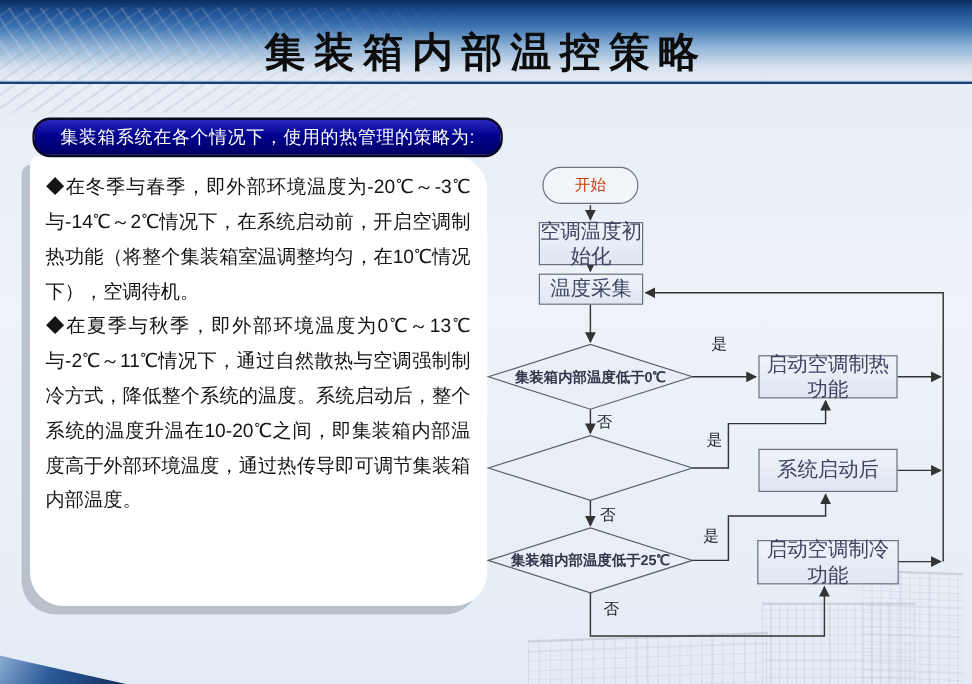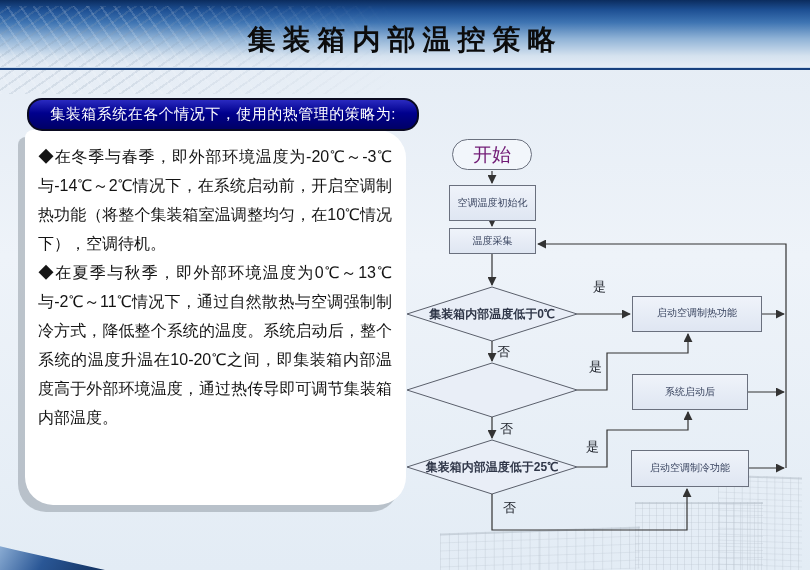--- a/index.html
+++ b/index.html
@@ -19,21 +19,21 @@
     position:absolute; left:0; top:6px; width:420px; height:88px; z-index:3; pointer-events:none;
     background:
       repeating-linear-gradient(55deg, rgba(255,255,255,0.16) 0 2px, transparent 2px 11px),
       repeating-linear-gradient(-35deg, rgba(140,158,180,0.22) 0 2px, transparent 2px 9px);
     -webkit-mask-image:linear-gradient(to right, rgba(0,0,0,.9) 30%, rgba(0,0,0,0) 95%);
     mask-image:linear-gradient(to right, rgba(0,0,0,.9) 30%, rgba(0,0,0,0) 95%);
   }
   .slide-title{
     position:absolute; left:0; top:21px; width:810px; z-index:4;
     text-align:center; font-family:"DejaVu Serif","Liberation Serif",serif;
-    font-size:28px; font-weight:bold; letter-spacing:7px; color:#0c0c0c;
+    font-size:34px; font-weight:bold; letter-spacing:7px; color:#0c0c0c;
   }
   .rule-light{position:absolute;left:0;top:67px;width:810px;height:1px;background:#c6d8ec;z-index:4;}
   .rule-dark{position:absolute;left:0;top:68px;width:810px;height:2px;background:#17407e;z-index:4;}
 
   
   .watermark{position:absolute; left:420px; top:468px; width:390px; height:102px; z-index:1; opacity:.55; pointer-events:none;}
   .wm-wing{
     position:absolute; left:20px; top:62px; width:200px; height:40px;
     border-top:2px solid rgba(150,160,172,.55); transform:skewY(-2deg);
     background:
@@ -80,23 +80,23 @@
   .panel p{
     margin:0; font-size:16px; line-height:29px; color:#141414; text-align:justify;
   }
 
   
   .flow-svg{position:absolute; left:0; top:0; width:810px; height:570px; z-index:8; pointer-events:none;}
   .fnode{
     position:absolute; box-sizing:border-box; z-index:9;
     display:flex; align-items:center; justify-content:center; text-align:center;
     background:linear-gradient(180deg,#eff3fa 0%, #dfe6f2 100%);
-    border:1px solid #6a707e; color:#3a4560; font-size:10px; line-height:1.25;
+    border:1px solid #6a707e; color:#3a4560; font-size:17px; line-height:1.25;
   }
-  .stadium{border-radius:16px; background:#f2f6fb; font-size:19px; color:#701a75;}
+  .stadium{border-radius:16px; background:#f2f6fb; font-size:13px; color:#c2410c;}
   .dlabel{
     position:absolute; z-index:9; display:flex; align-items:center; justify-content:center;
     font-size:12px; font-weight:bold; color:#2f3648; text-align:center; pointer-events:none;
   }
   .blabel{position:absolute; z-index:9; font-size:13px; color:#22262e;}
 </style>
 </head>
 <body>
 
 <div class="slide">
@@ -145,21 +145,21 @@
       <polyline points="748,314 784,314" marker-end="url(#arr)"></polyline>
       <polyline points="748,392 784,392" marker-end="url(#arr)"></polyline>
       <polyline points="748,468 784,468" marker-end="url(#arr)"></polyline>
       <polyline points="786,468 786,244 538,244" marker-end="url(#arr)"></polyline>
     </g>
   </svg>
 
   <div class="fnode stadium" style="left:452px; top:139px; width:80px; height:31px;">开始</div>
   <div class="fnode" style="left:449px; top:185px; width:87px; height:36px;">空调温度初始化</div>
   <div class="fnode" style="left:449px; top:228px; width:87px; height:26px;">温度采集</div>
-  <div class="fnode" style="left:632px; top:296px; width:130px; height:36px;font-family:Liberation Mono, monospace;">启动空调制热功能</div>
+  <div class="fnode" style="left:632px; top:296px; width:116px; height:36px;">启动空调制热功能</div>
   <div class="fnode" style="left:632px; top:374px; width:116px; height:36px;">系统启动后</div>
   <div class="fnode" style="left:631px; top:450px; width:118px; height:37px;">启动空调制冷功能</div>
 
   <div class="dlabel" style="left:407px; top:289px; width:170px; height:50px;">集装箱内部温度低于0℃</div>
   <div class="dlabel" style="left:407px; top:442px; width:170px; height:50px;">集装箱内部温度低于25℃</div>
 
   <span class="blabel" style="left:593px; top:278px;">是</span>
   <span class="blabel" style="left:497px; top:343px;">否</span>
   <span class="blabel" style="left:589px; top:358px;">是</span>
   <span class="blabel" style="left:500px; top:420px;">否</span>

